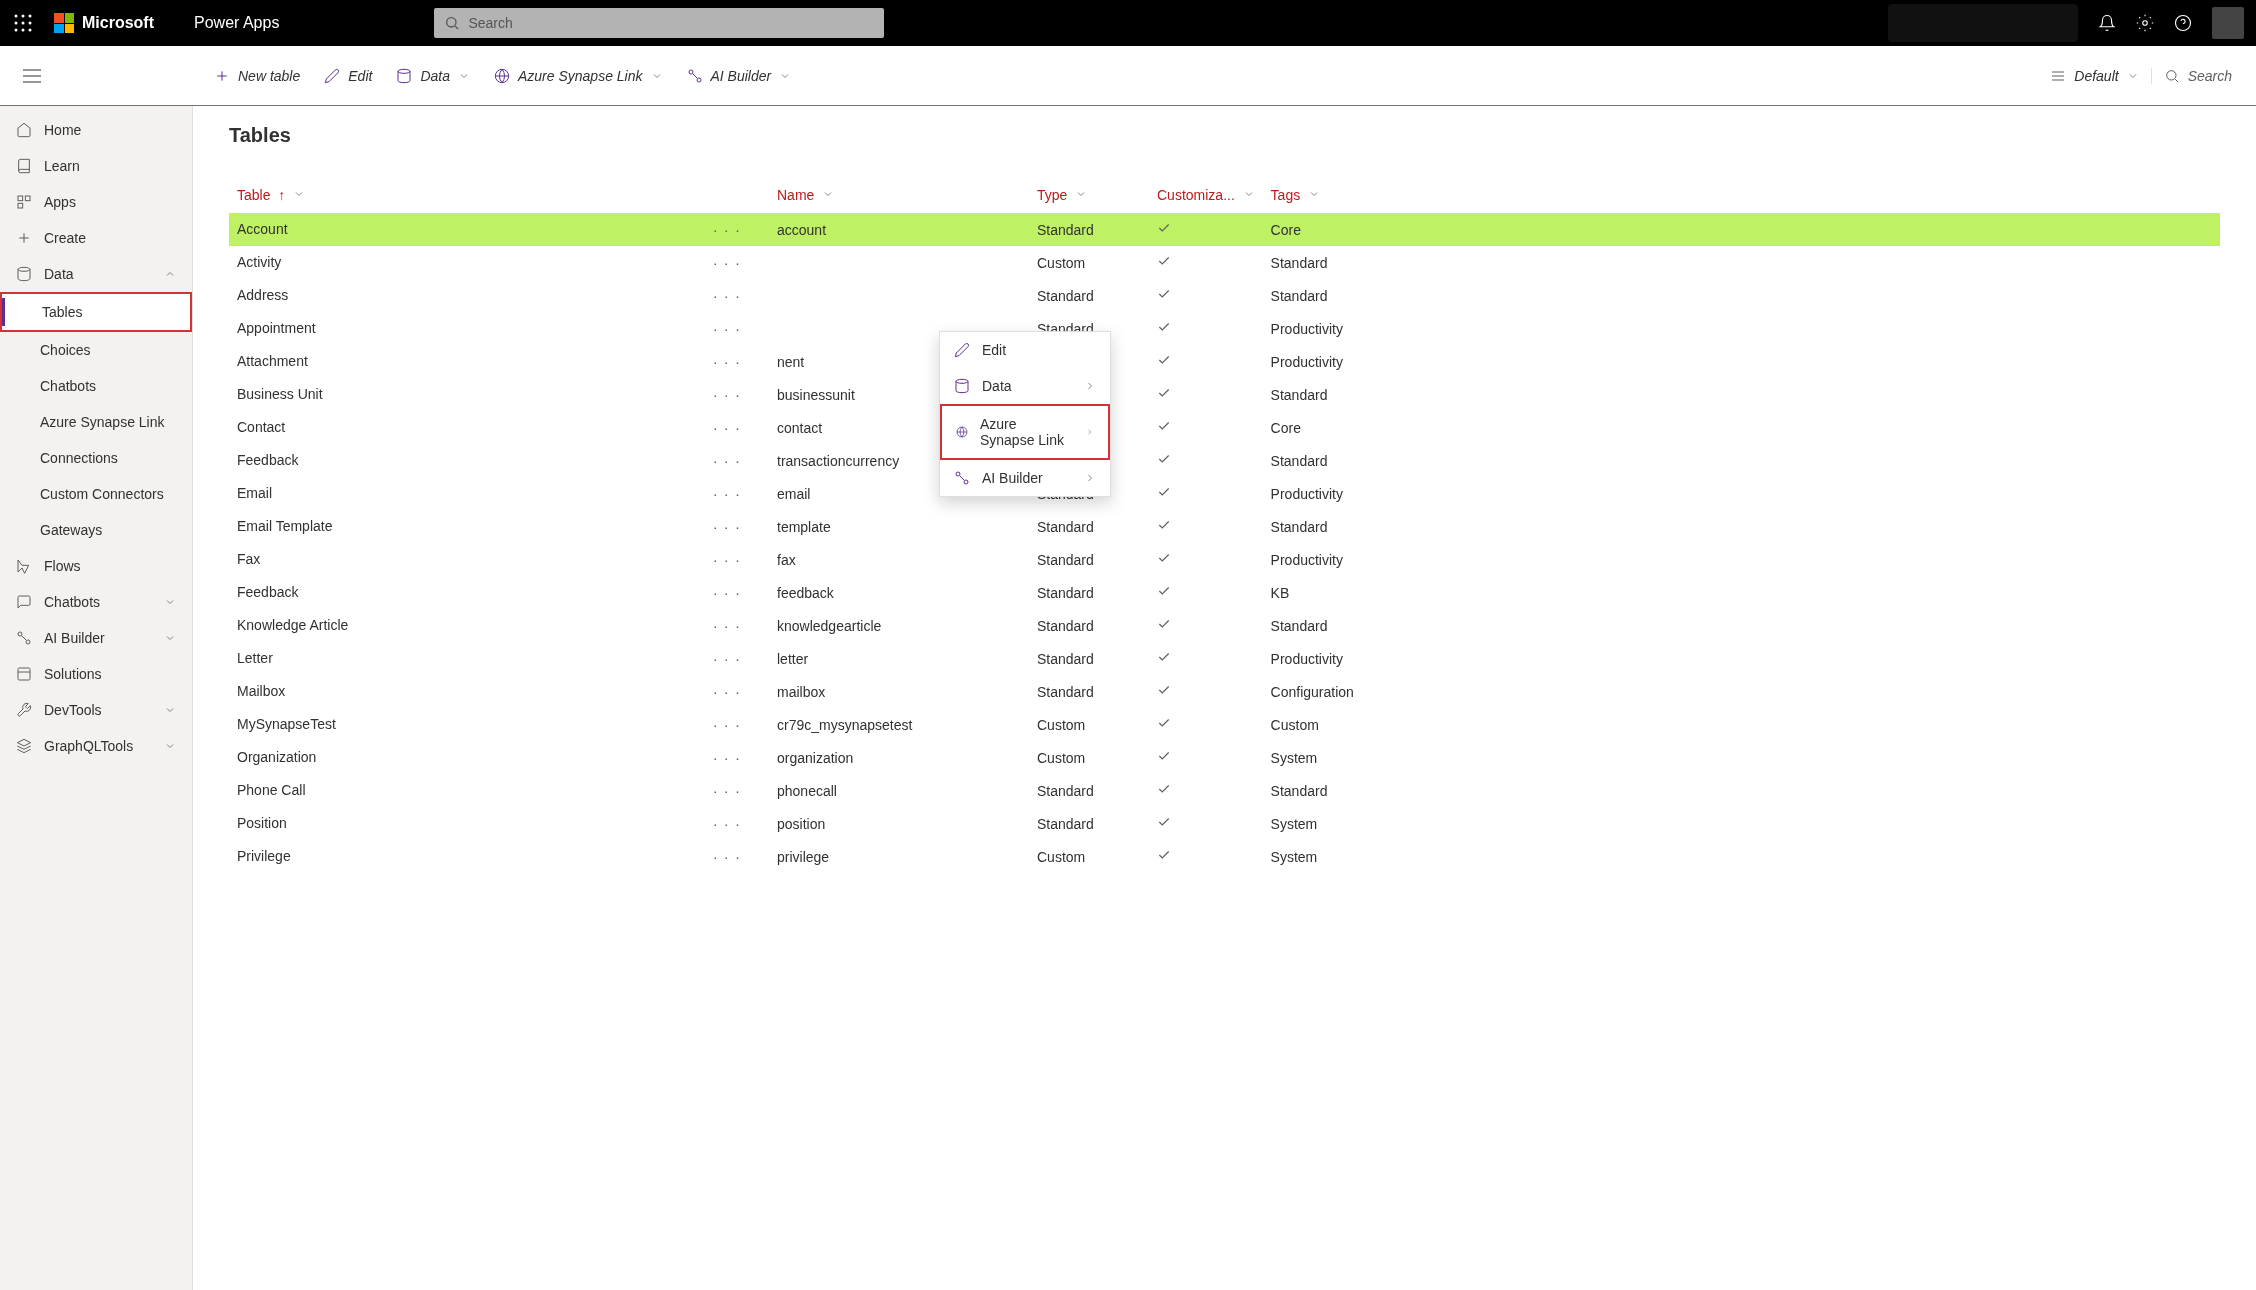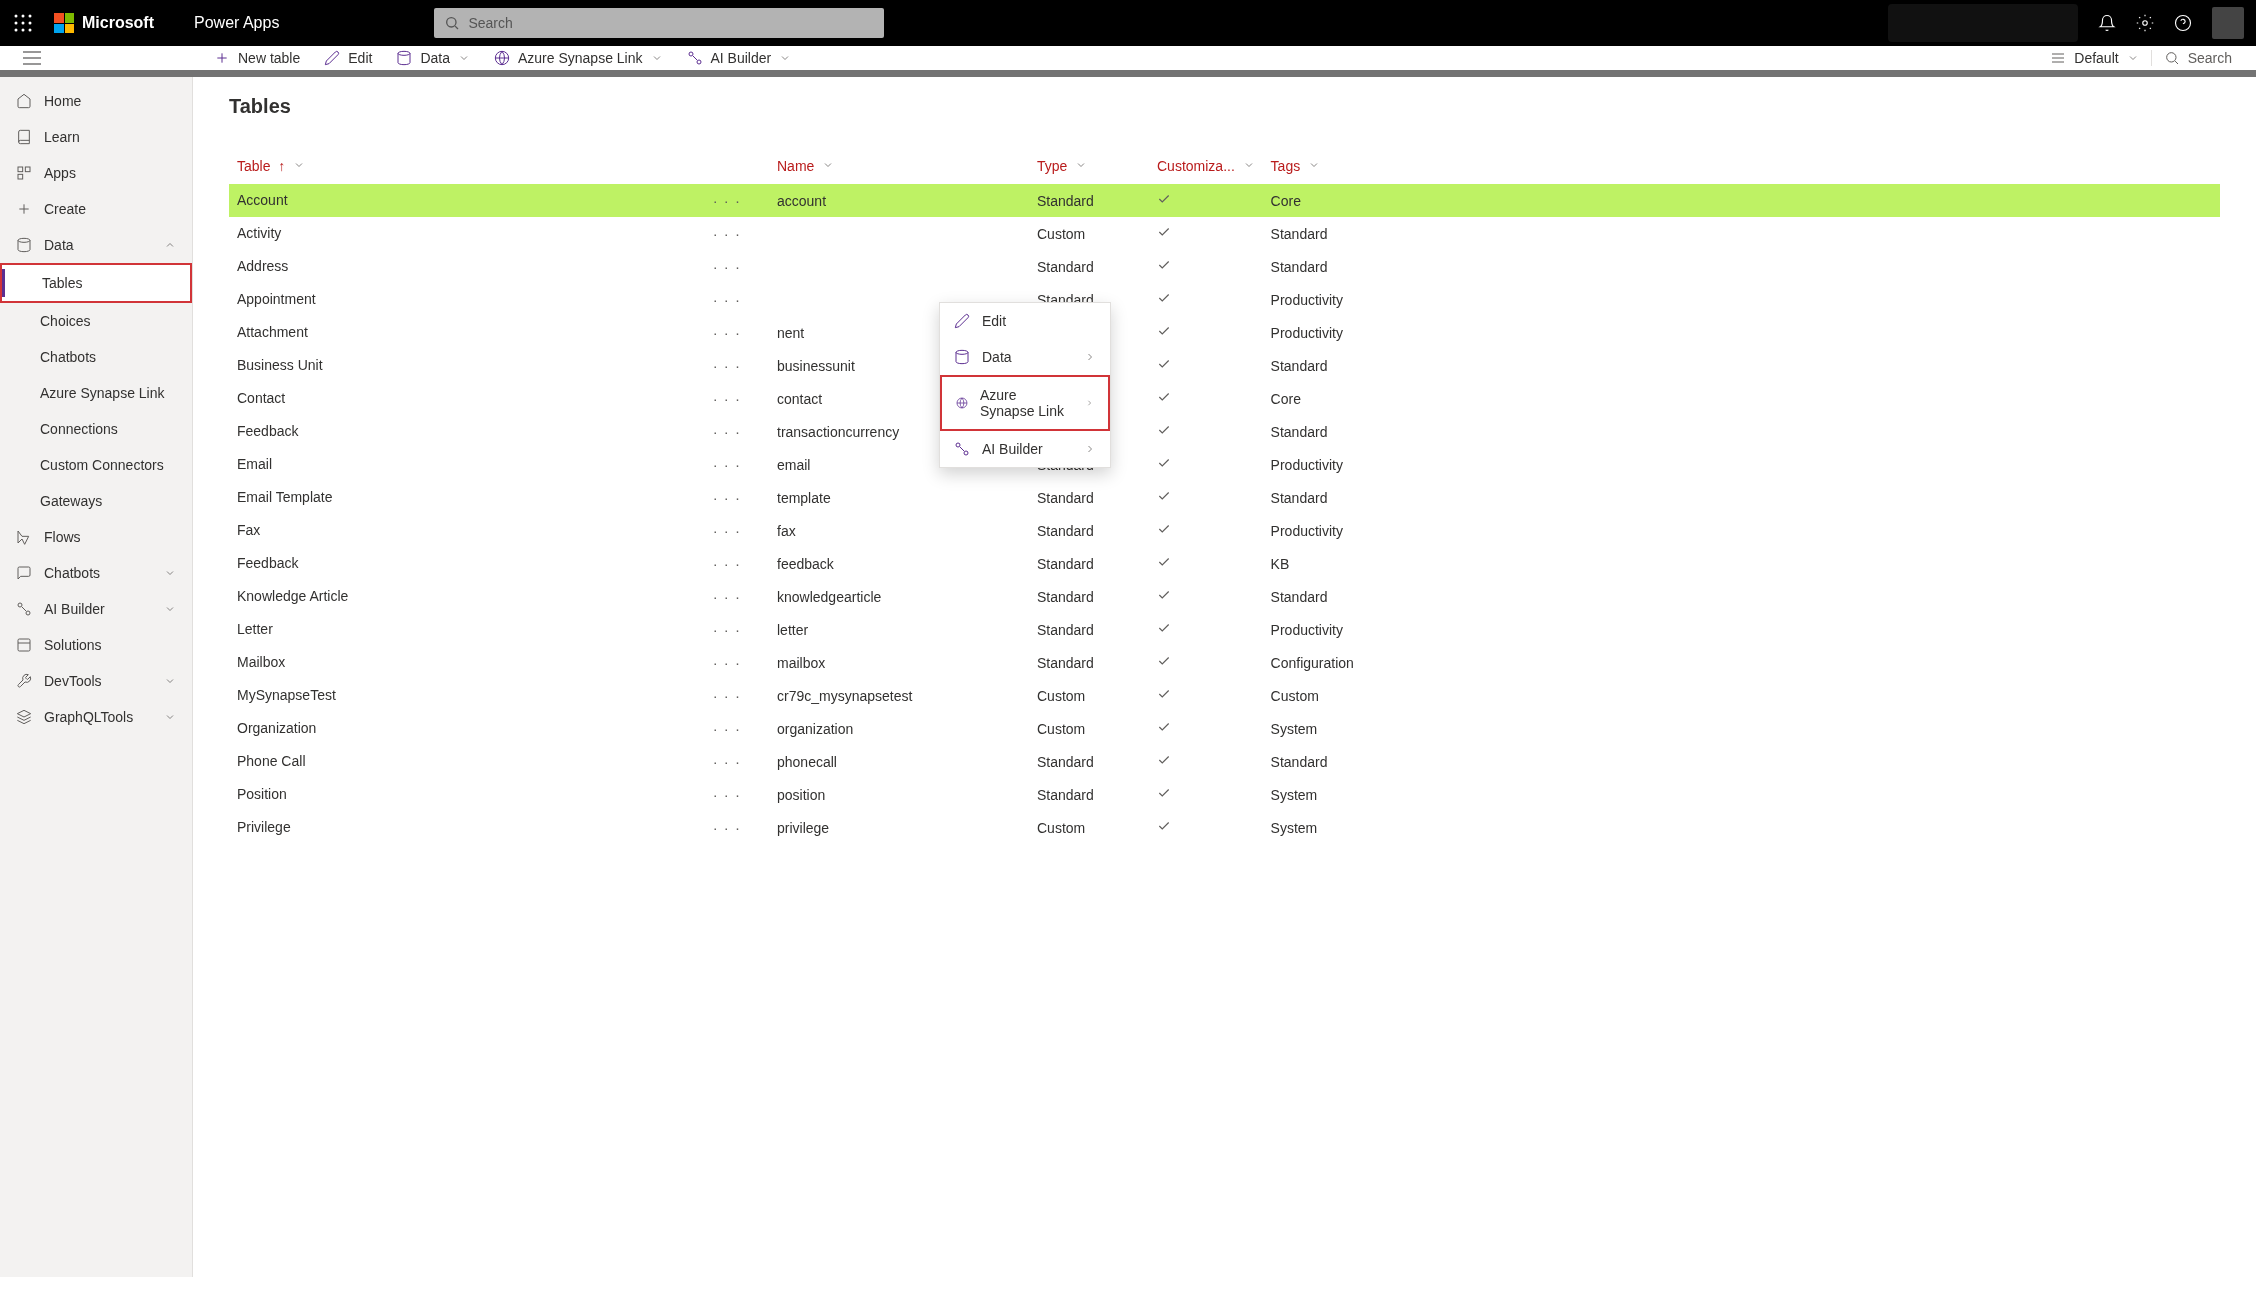--- a/index.html
+++ b/index.html
@@ -16,21 +16,21 @@
 .app-name { margin-left:40px; font-size:16px; }
 .search-bar { margin-left:155px; width:450px; height:30px; background:#b3b3b3; display:flex; align-items:center; border-radius:2px; padding:0 10px; }
 .search-bar svg { stroke:#555; }
 .search-bar span { color:#555; margin-left:8px; }
 .hdr-right { margin-left:auto; display:flex; align-items:center; gap:20px; padding-right:12px; }
 .hdr-right .blurred { width:190px; height:38px; background:#111; border-radius:4px; }
 .hdr-right .avatar { width:32px; height:32px; background:#444; border-radius:2px; }
 .hdr-right svg { stroke:#fff; cursor:pointer; }
 
 
-.cmdbar { height:31px; border-bottom:7px solid #737373; display:flex; align-items:center; padding:0 12px; font-size:14px; color:#323130; }
+.cmdbar { height:60px; border-bottom:1px solid #737373; display:flex; align-items:center; padding:0 12px; font-size:14px; color:#323130;font-style:italic; }
 .hamburger { width:40px; display:flex; justify-content:center; cursor:pointer; margin-right:150px; }
 .cmd-item { display:flex; align-items:center; gap:8px; padding:0 12px; height:100%; cursor:pointer; }
 .cmd-item svg { stroke:#5c2e91; }
 .chev { stroke:#605e5c !important; }
 .cmdbar-right { margin-left:auto; display:flex; align-items:center; }
 .cmd-search { display:flex; align-items:center; gap:8px; padding:0 12px; border-left:1px solid #e1dfdd; height:100%; color:#605e5c; }
 .view-btn { display:flex; align-items:center; gap:8px; padding:0 12px; cursor:pointer; }
 
 
 .main { display:flex; height:calc(100vh - 90px); }

